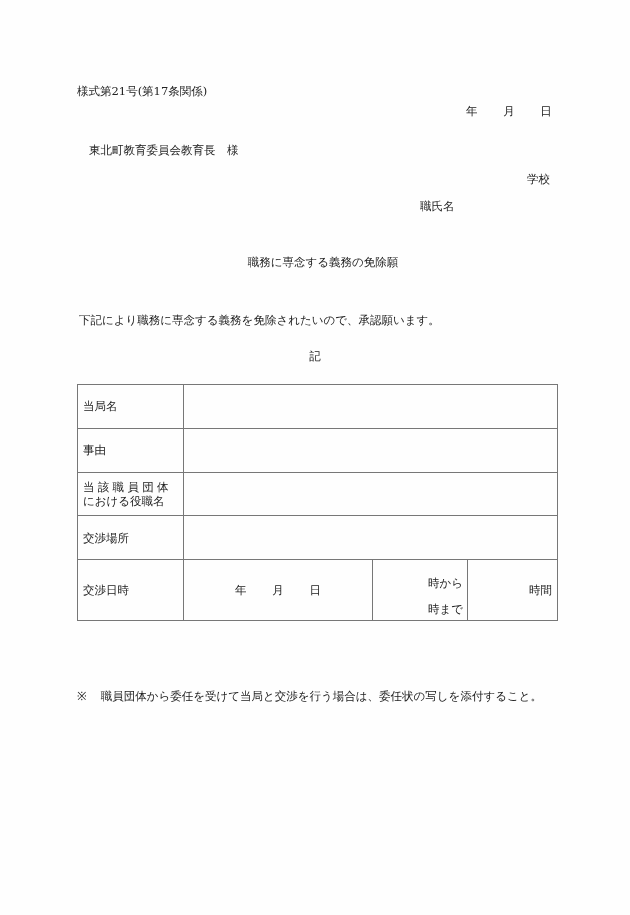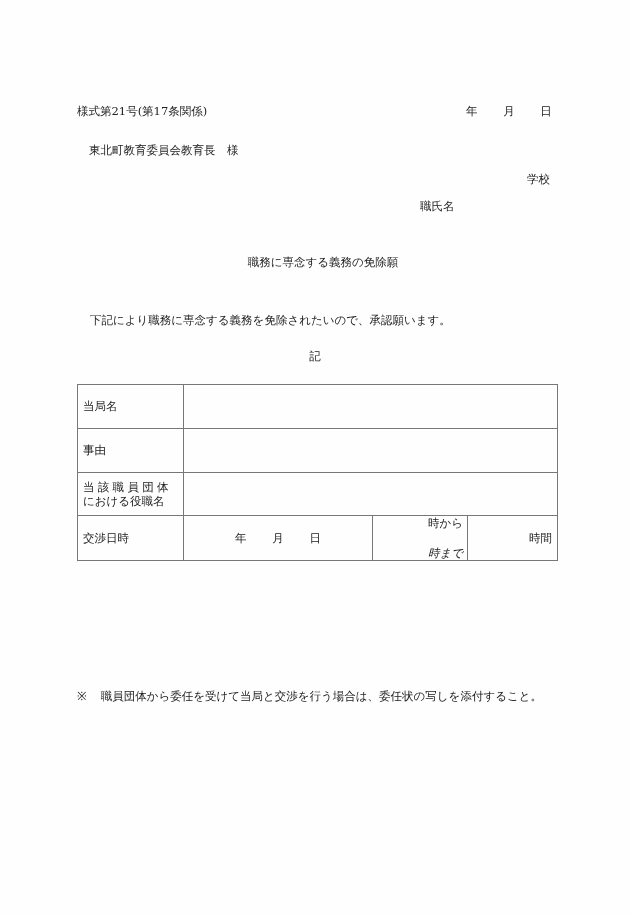--- a/index.html
+++ b/index.html
@@ -1,38 +1,38 @@
 <!DOCTYPE html>
 <html><head>
 <meta charset="utf-8">
 <style>
   html, body { margin:0; padding:0; }
   body { width:630px; height:915px; background:#fefefe; position:relative; overflow:hidden;
          font-family:"DejaVu Serif", "Liberation Serif", serif; color:#222; font-size:11.5px; }
   .abs { position:absolute; white-space:nowrap; line-height:14px; }
-  .form-no { left:77px; top:84px;margin-top:20px; }
+  .form-no { left:77px; top:84px; }
   .date { left:466px; top:104px; }
   .date span { display:inline-block; margin-right:22px; }
   .date span:last-child { margin-right:0; }
   .addressee { left:89px; top:143px; }
   .school { left:527px; top:172px; }
   .staff { left:420px; top:199px; }
   .title { left:0; width:630px; text-align:center; top:255px;margin-left:8px; }
-  .body-text { left:90px; top:313px; }
+  .body-text { left:79px; top:313px; }
   .ki { left:0; width:630px; text-align:center; top:349px; }
   table.form { position:absolute; left:77px; top:384px; width:480px; border-collapse:collapse; table-layout:fixed; }
   table.form td { border:1px solid #777; padding:0 5px; vertical-align:middle; font-size:11.5px; line-height:14px; }
   table.form tr { height:43.8px; }
   .spaced { letter-spacing:3.3px; }
   .ymd { text-align:center; }
   .ymd span { display:inline-block; margin:0 11px; }
   .time-cell { text-align:right; padding:0 4px !important; }
   .time-cell div { height:22px; line-height:14px; }
-  .time-cell .from { padding-top:0; }
-  .time-cell .to { display:flex; align-items:flex-end; justify-content:flex-end;font-style:italic; }
+  .time-cell .from { padding-top:0;margin-top:16px; }
+  .time-cell .to { display:flex; align-items:center; justify-content:flex-end; }
   .hours { text-align:right; }
   .note { left:77px; top:653px;margin-top:36px; }
   .note .mark { margin-right:14px; }
 </style>
 </head>
 <body>
 
 <div class="abs form-no">様式第21号(第17条関係)</div>
 
 <div class="abs date">
@@ -69,20 +69,24 @@
     <td colspan="3"></td>
   </tr>
   <tr>
     <td>
       <div class="spaced">当該職員団体</div>
       <div>における役職名</div>
     </td>
     <td colspan="3"></td>
   </tr>
   <tr>
+    <td>交渉場所</td>
+    <td colspan="3"></td>
+  </tr>
+  <tr>
     <td>交渉日時</td>
     <td class="ymd">
       <span>年</span>
       <span>月</span>
       <span>日</span>
     </td>
     <td class="time-cell">
       <div class="from">時から</div>
       <div class="to">
             <span>時まで</span>

